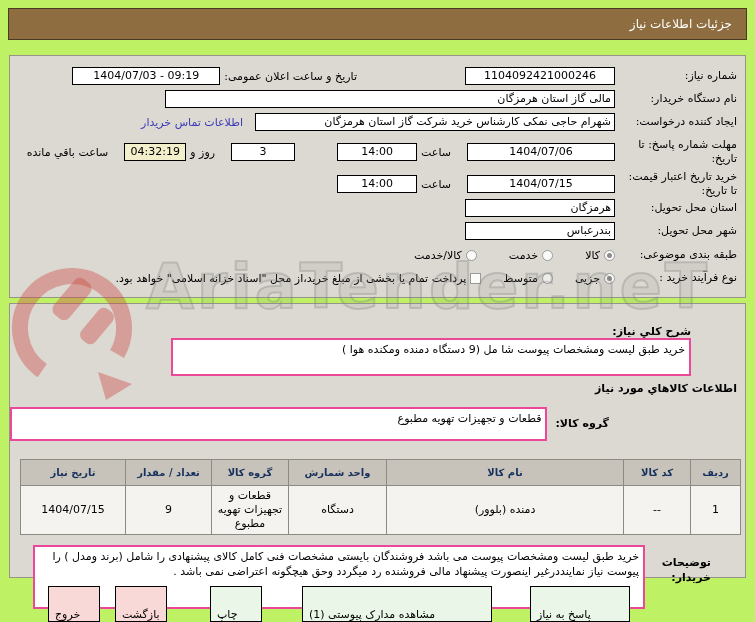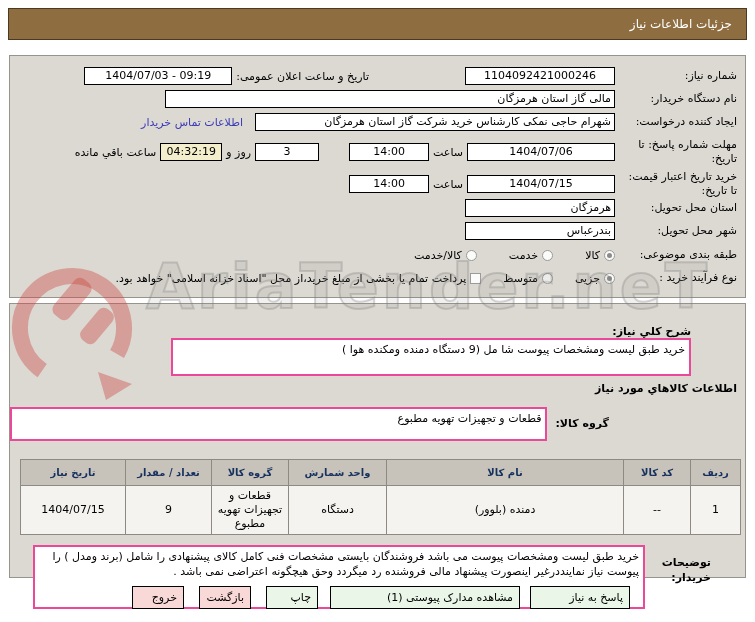--- a/index.html
+++ b/index.html
@@ -1,19 +1,19 @@
 <!DOCTYPE html>
 <html><head>
 <meta charset="utf-8">
 <style>
   * { margin:0; padding:0; box-sizing:border-box; }
   html,body { background:#ebebe9; }
   .page {
     position:relative; width:755px; height:622px; overflow:hidden;
-    background:#ffffff; direction:rtl;
+    background:#bef264; direction:rtl;
     font-family:"DejaVu Sans", sans-serif; font-size:11px; color:#000;
   }
   .titlebar {
     position:absolute; top:8px; right:8px; left:8px; height:32px;
     background:#8e6e41; border:1px solid #4a3a22; color:#fff;
     line-height:30px; padding:0 14px; font-size:12px;
   }
   .panel {
     position:absolute; right:9px; left:9px;
     background:#dcd9d2; border:1px solid #97948c;
@@ -21,21 +21,21 @@
   .panel1 { top:55px; height:243px; padding:11px 8px 0 8px; }
   .panel2 { top:303px; height:275px; padding:9px 0 0 0; }
   .row { display:flex; align-items:center; gap:4px; }
   .lbl { white-space:nowrap; }
   .lblcol { flex:0 0 118px; white-space:normal; line-height:14px; }
   .field {
     background:#fff; border:1px solid #000; height:18px; line-height:16px;
     padding:0 3px; overflow:hidden; white-space:nowrap; flex:0 0 auto;
   }
   .c { text-align:center; }
-  .ltr { direction:ltr; unicode-bidi:isolate; }
+  .ltr { direction:ltr; unicode-bidi:isolate;margin-left:12px; }
   .w150{width:150px}.w148{width:148px}.w450{width:450px}.w360{width:360px}
   .w80{width:80px}.w64{width:64px}.w62{width:62px}
   .timer { background:#f3eecb; }
   .link { color:#3b3bb8; cursor:pointer; white-space:nowrap; }
   .radio {
     width:11px; height:11px; border:1px solid #9a9a9a; border-radius:50%;
     background:#fbfbf9; position:relative; flex:0 0 auto;
   }
   .radio.on::after {
     content:""; position:absolute; left:2px; top:2px; right:2px; bottom:2px;
@@ -63,24 +63,24 @@
     padding:3px 2px; overflow:hidden;
   }
   table.goods th {
     background:#c7c3bb; color:#17315e; font-weight:bold; font-size:10px; height:26px;
   }
   table.goods td { height:32px; font-size:11px; line-height:14px; }
   .buttons {
     position:absolute; top:586px; right:125px; display:flex; align-items:center;
   }
   .btn {
-    height:23px; border:1px solid #000; text-align:right; line-height:21px;
-    font-size:11px; cursor:pointer; padding:0 6px; white-space:nowrap;
-  }
-  .btn.green { background:#eaf6e7; }
+    height:23px; border:1px solid #000; text-align:left; line-height:21px;
+    font-size:11px; cursor:pointer; padding:17px 6px; white-space:nowrap;
+  }
+  .btn.green { background:#eaf6e7;margin-left:28px; }
   .btn.pink  { background:#f9d9d7; }
   .wm {
     position:absolute; top:250px; left:10px; width:742px; height:152px;
     pointer-events:none; z-index:50; display:flex; align-items:flex-start; direction:ltr;
   }
   .wm-text {
     font-size:62px; font-weight:bold; letter-spacing:3px; white-space:nowrap;
     color:rgba(128,128,128,0.12); -webkit-text-stroke:2px rgba(122,122,122,0.30);
     margin-left:4px;
   }

